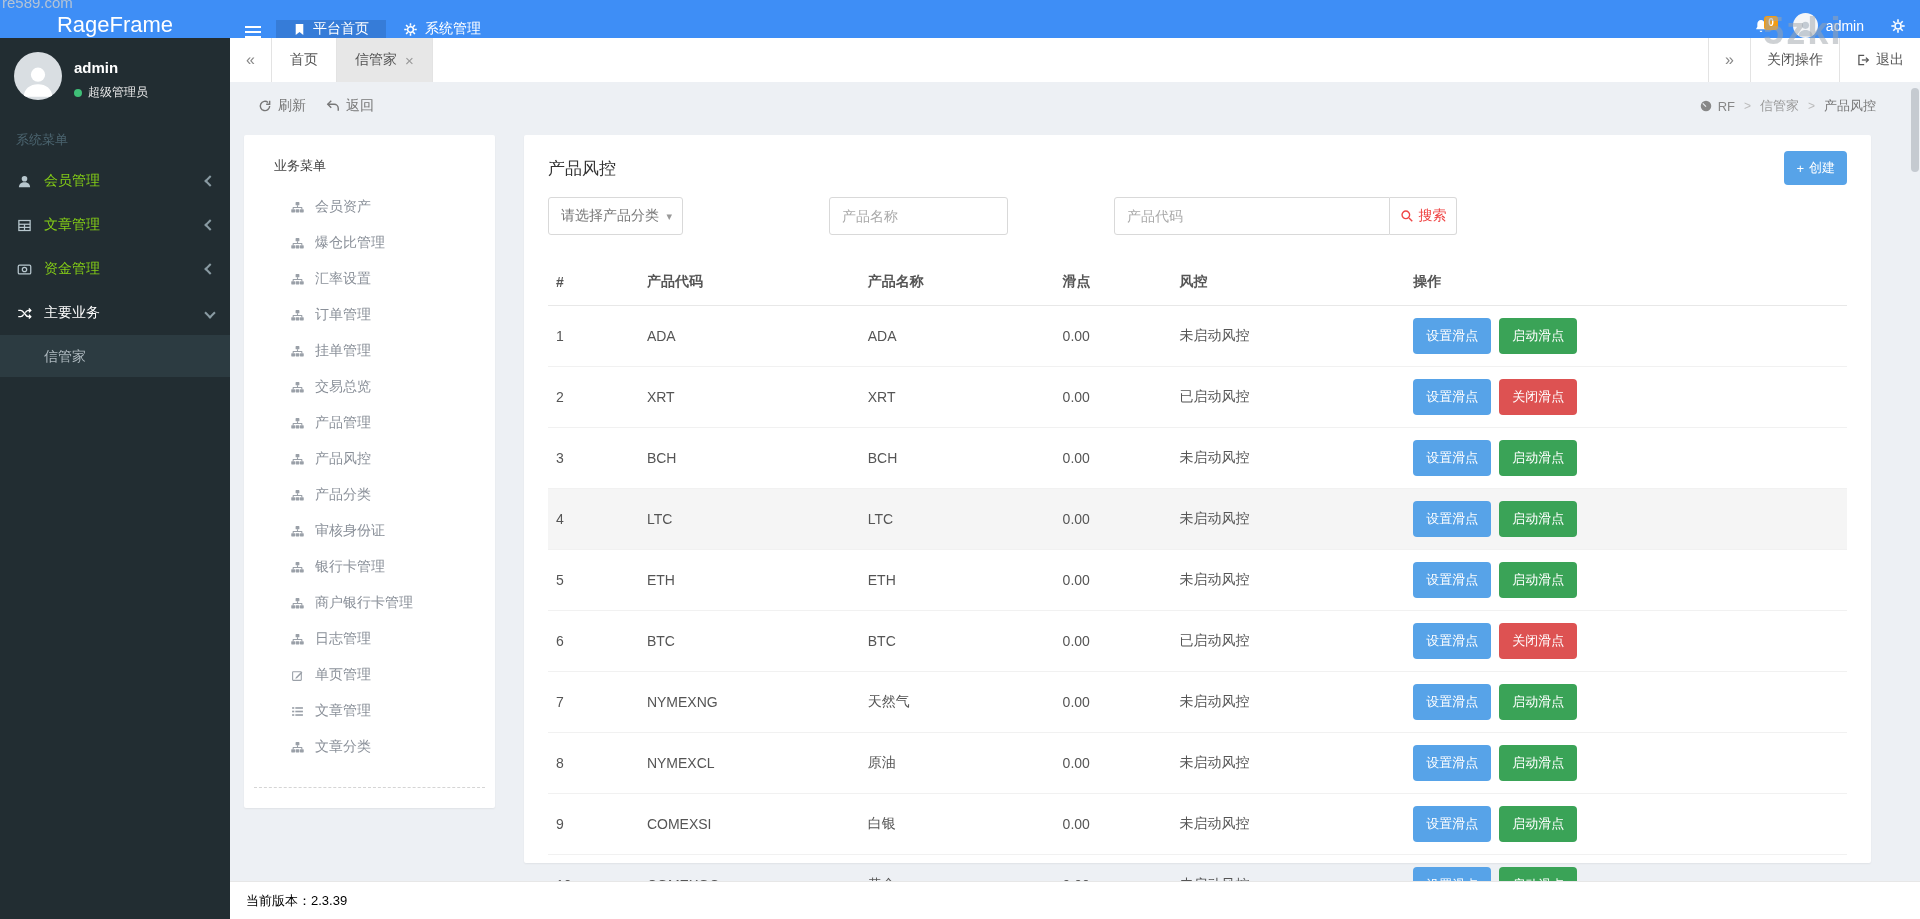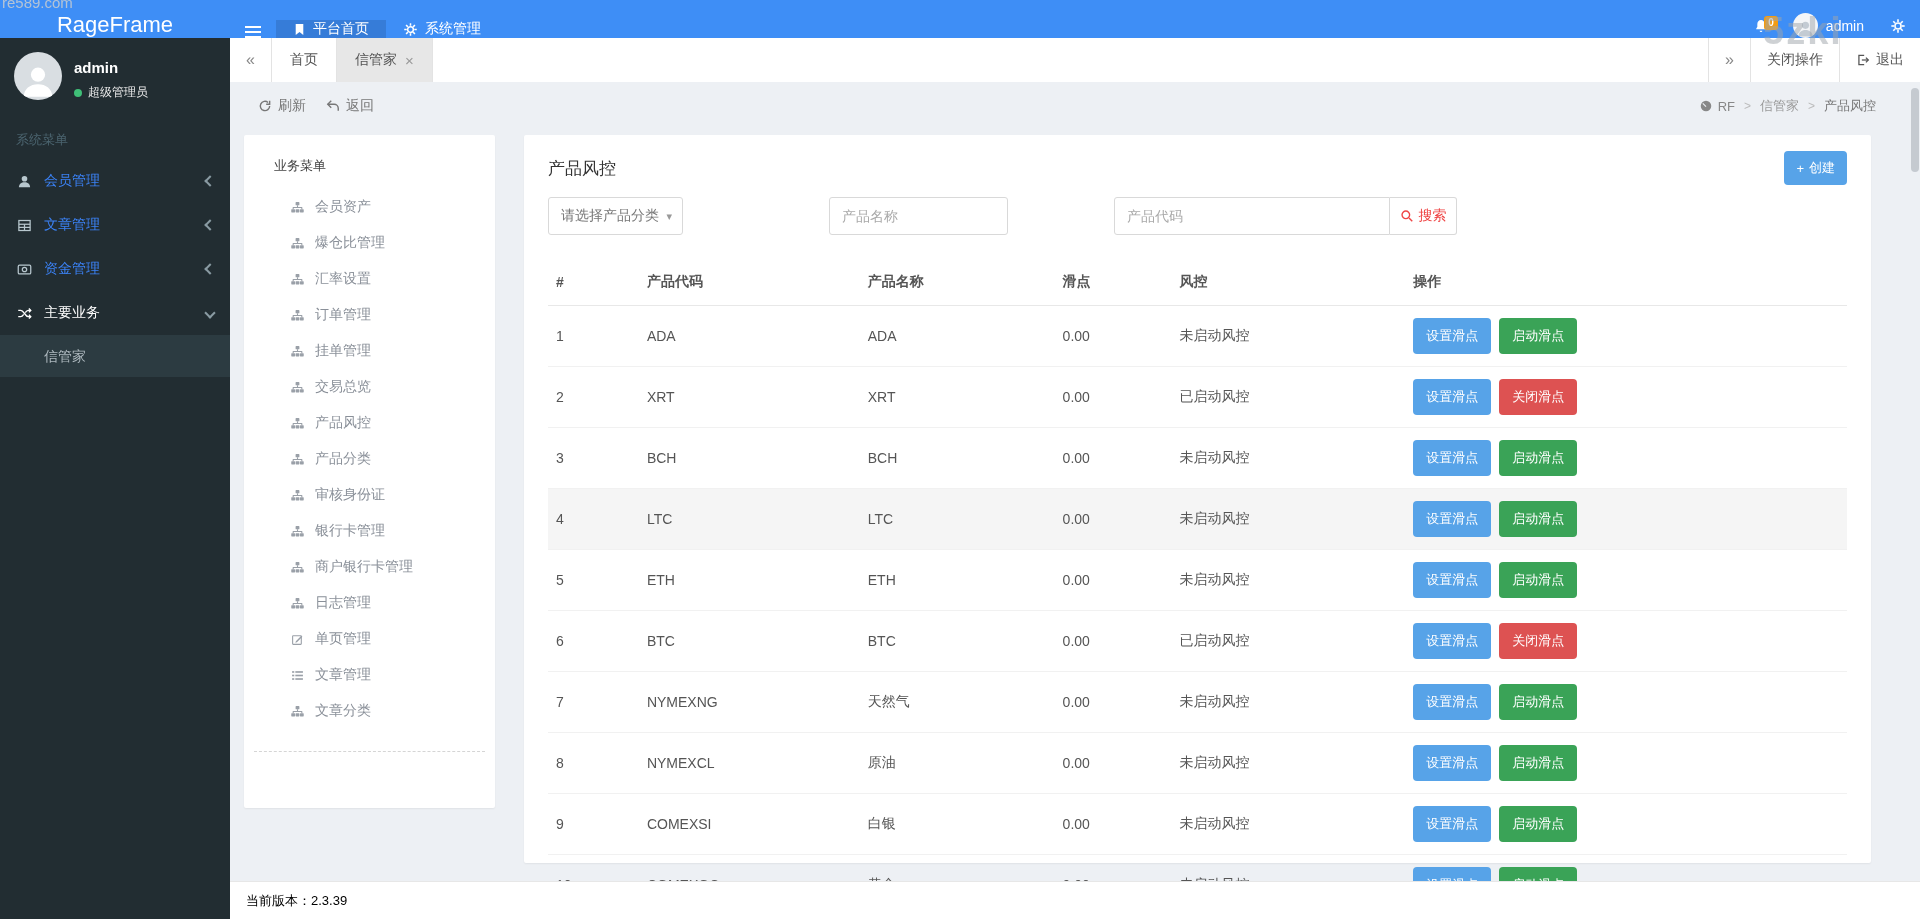--- a/index.html
+++ b/index.html
@@ -31,21 +31,21 @@
 
   
   .sidebar{position:absolute;top:38px;left:0;width:230px;height:881px;background:var(--sidebar-bg);z-index:5;}
   .user-panel{display:flex;gap:12px;padding:14px;}
   .side-avatar{width:48px;height:48px;border-radius:50%;background:#d9dee2;color:#fff;
                display:flex;align-items:flex-end;justify-content:center;overflow:hidden;}
   .uname{color:#fff;font-size:15px;font-weight:bold;margin:7px 0 8px;}
   .ustatus{color:#ececec;font-size:12px;display:flex;align-items:center;gap:6px;}
   .dot{width:8px;height:8px;border-radius:50%;background:var(--online);}
   .menu-label{color:#4b646f;font-size:13px;padding:16px 16px 10px;}
-  .side-item{height:44px;display:flex;align-items:center;gap:11px;padding:0 16px;color:#3b82f6;font-size:14px;cursor:pointer;}
+  .side-item{height:44px;display:flex;align-items:center;gap:11px;padding:0 16px;color:#84cc16;font-size:14px;cursor:pointer;}
   .side-item .sicon{color:#b8c7ce;display:flex;width:17px;justify-content:center;}
   .side-item .chevwrap{margin-left:auto;color:#8a9ba3;display:flex;}
   .side-item.open{color:#fff;}
   .side-item.open .sicon{color:#fff;}
   .submenu{background:var(--submenu-bg);}
   .submenu-item{height:42px;line-height:42px;padding-left:44px;color:#aeb9bf;font-size:14px;cursor:pointer;}
   .chev{display:inline-block;padding:3px;border:solid currentColor;border-width:0 2px 2px 0;}
   .chev.left{transform:rotate(135deg);}
   .chev.down{transform:rotate(45deg);}
 
@@ -400,20 +400,32 @@
           <span class="bicon">
             <svg viewBox="0 0 24 24" width="13" height="13" fill="currentColor">
               <rect x="8.5" y="2" width="7" height="6" rx="1"></rect>
               <rect x="0.5" y="15" width="7" height="6" rx="1"></rect>
               <rect x="8.5" y="15" width="7" height="6" rx="1"></rect>
               <rect x="16.5" y="15" width="7" height="6" rx="1"></rect>
               <path d="M11 8h2v3h7a1 1 0 0 1 1 1v3h-2v-2H5v2H3v-3a1 1 0 0 1 1-1h7z"></path>
             </svg>
           </span>
           <span>交易总览</span>
+        </div>
+        <div class="biz-item">
+          <span class="bicon">
+            <svg viewBox="0 0 24 24" width="13" height="13" fill="currentColor">
+              <rect x="8.5" y="2" width="7" height="6" rx="1"></rect>
+              <rect x="0.5" y="15" width="7" height="6" rx="1"></rect>
+              <rect x="8.5" y="15" width="7" height="6" rx="1"></rect>
+              <rect x="16.5" y="15" width="7" height="6" rx="1"></rect>
+              <path d="M11 8h2v3h7a1 1 0 0 1 1 1v3h-2v-2H5v2H3v-3a1 1 0 0 1 1-1h7z"></path>
+            </svg>
+          </span>
+          <span>产品管理</span>
         </div>
         <div class="biz-item">
           <span class="bicon">
             <svg viewBox="0 0 24 24" width="13" height="13" fill="currentColor">
               <rect x="8.5" y="2" width="7" height="6" rx="1"></rect>
               <rect x="0.5" y="15" width="7" height="6" rx="1"></rect>
               <rect x="8.5" y="15" width="7" height="6" rx="1"></rect>
               <rect x="16.5" y="15" width="7" height="6" rx="1"></rect>
               <path d="M11 8h2v3h7a1 1 0 0 1 1 1v3h-2v-2H5v2H3v-3a1 1 0 0 1 1-1h7z"></path>
             </svg>

